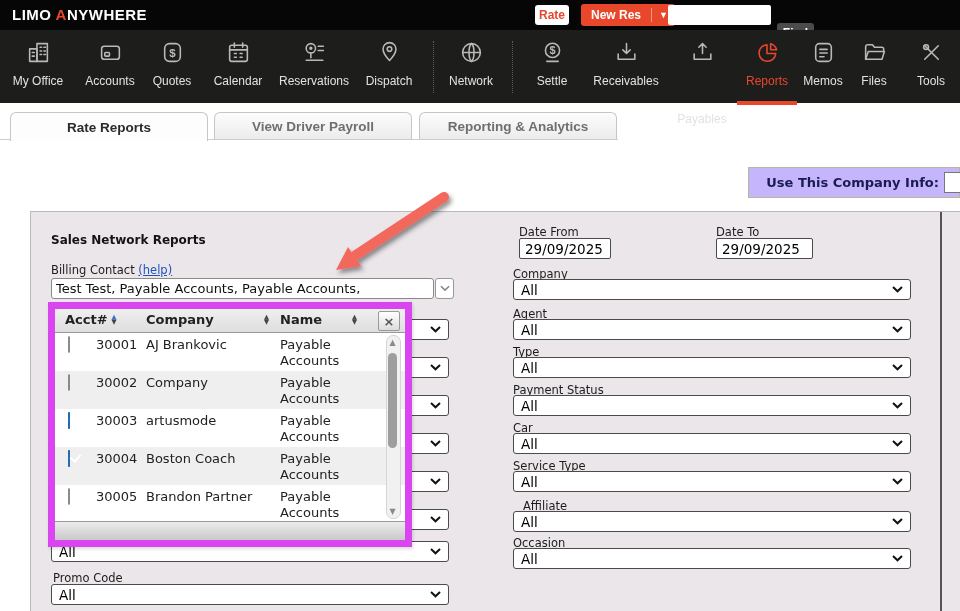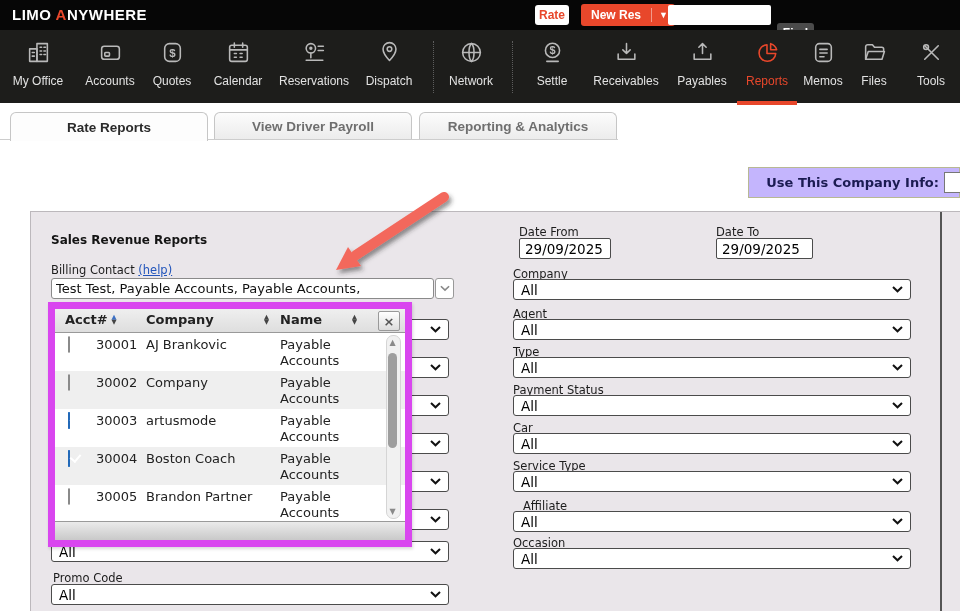--- a/index.html
+++ b/index.html
@@ -184,21 +184,21 @@
             </svg></span>
           <span class="nlabel">Settle</span>
         </div>
         <div class="nav-item" style="left: 626px;">
           <span><svg viewBox="0 0 24 24" width="25" height="25" fill="none" stroke="#b9b9b9" stroke-width="1.5" stroke-linecap="round" stroke-linejoin="round" style="fill:none">
               <path d="M12 3.5V13M8.5 9.5l3.5 3.5 3.5-3.5"></path>
               <path d="M4 13.5v5h16v-5"></path>
             </svg></span>
           <span class="nlabel">Receivables</span>
         </div>
-        <div class="nav-item" style="left: 702px;">
+        <div class="nav-item" style="left: 702px; gap: 38px;">
           <span><svg viewBox="0 0 24 24" width="25" height="25" fill="none" stroke="#b9b9b9" stroke-width="1.5" stroke-linecap="round" stroke-linejoin="round" style="fill:none">
               <path d="M12 13V3.5M8.5 7l3.5-3.5L15.5 7"></path>
               <path d="M4 13.5v5h16v-5"></path>
             </svg></span>
           <span class="nlabel">Payables</span>
         </div>
         <div class="nav-item active" style="left: 767px;">
           <span><svg viewBox="0 0 24 24" width="25" height="25" fill="none" stroke="#e8472b" stroke-width="1.5" stroke-linecap="round" stroke-linejoin="round" style="fill:none">
               <path d="M11.5 4.5a8 8 0 1 0 8.4 8.4h-8.4V4.5z"></path>
               <path d="M15 3.5a8.5 8.5 0 0 1 5.8 5.8H15V3.5z"></path>
@@ -240,21 +240,21 @@
     </div>
 
   <div class="companybar">
     <span class="cb-label">Use This Company Info:</span>
   </div>
   <div class="cb-stub"></div>
 
   <div class="panel">
     <div class="panel-divider"></div>
 
-    <div class="sec-title">Sales Revenue Reports</div>
+    <div class="sec-title">Sales Network Reports</div>
 
     <div class="flabel" style="left:20px;top:51px">
       <span>Billing Contact</span>
       <span class="helplink">(help)</span>
     </div>
     <input class="tinput" style="left: 20px; top: 66px; width: 383px;" value="Test Test, Payable Accounts, Payable Accounts,">
     <div class="combo-btn">
       <svg width="10" height="7" viewBox="0 0 11 7">
           <path d="M1 1l4.5 4.3L10 1" fill="none" stroke="#888" stroke-width="1.8"></path>
         </svg>

